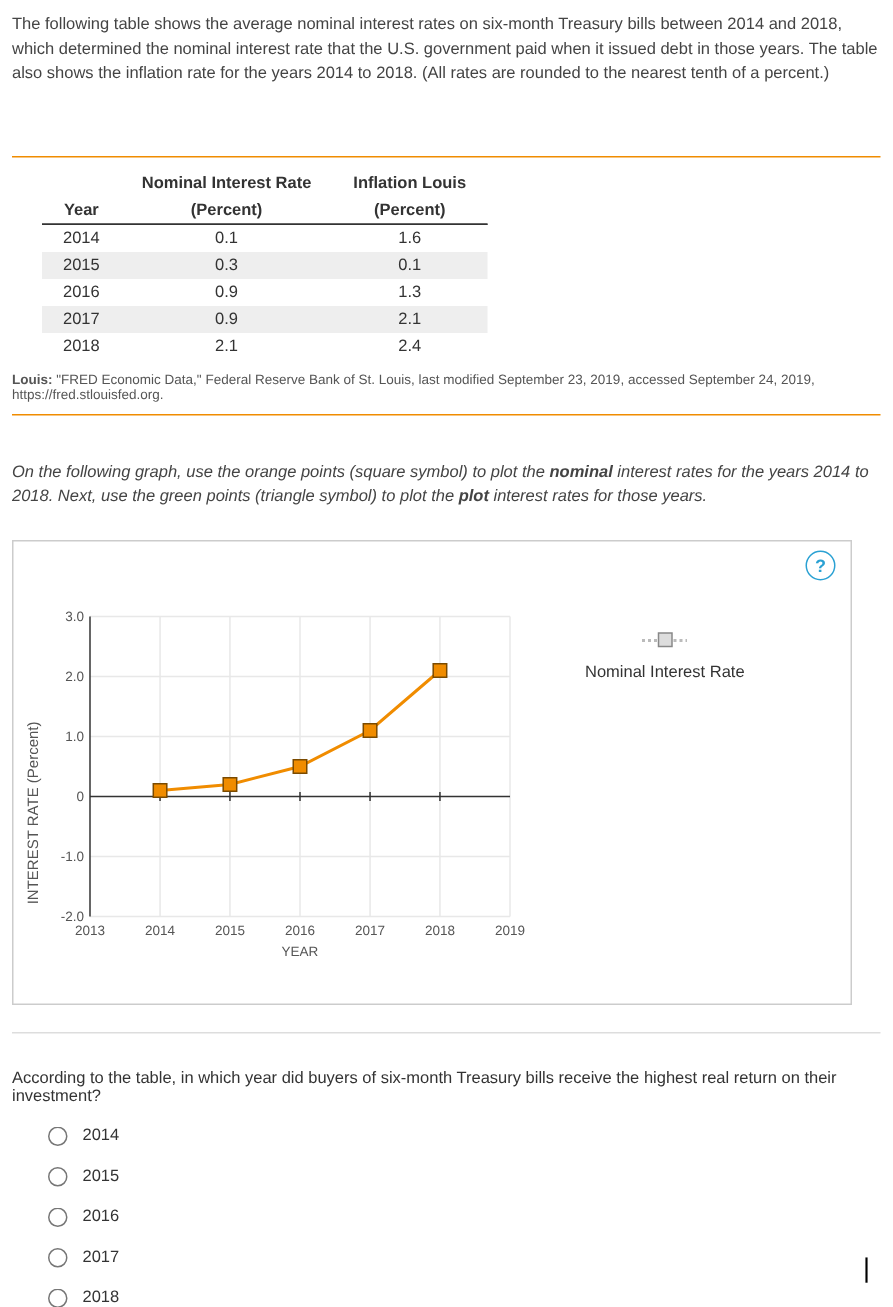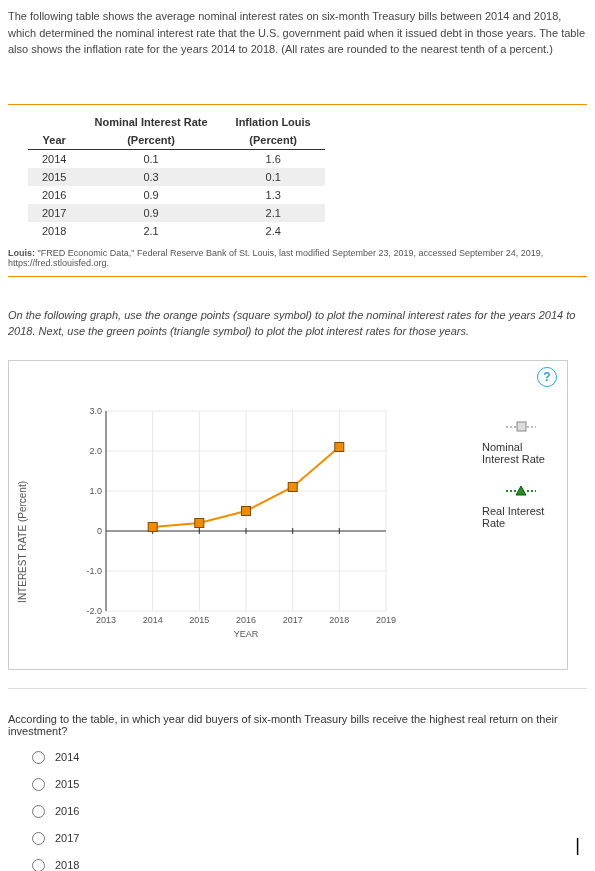--- a/index.html
+++ b/index.html
@@ -49,21 +49,21 @@
       color: #555;
       margin-top: 6px;
       margin-bottom: 4px;
     }
     .instructions {
       color: #444;
       line-height: 1.5;
       margin: 30px 0 20px 0;
       font-style: italic;
     }
-    .instructions b { font-style: italic; font-weight: normal; }
+    .instructions b { font-style: italic; font-weight: bold; }
     .chart-wrap {
       position: relative;
       border: 1px solid #ccc;
       padding: 10px 8px 4px 8px;
       margin-bottom: 8px;
       width: 560px;
       height: 310px;
     }
     .help-btn {
       position: absolute;
@@ -79,21 +79,20 @@
       display: flex;
       align-items: center;
       justify-content: center;
       cursor: pointer;
       background: #fff;
     }
     .chart-flex {
       display: flex;
       align-items: flex-start;
       margin-top: 30px;
-      gap: 46px;
     }
     .y-axis-label {
       writing-mode: vertical-rl;
       transform: rotate(180deg);
       font-size: 10px;
       color: #555;
       margin-right: 2px;
       align-self: center;
       padding-bottom: 30px;
     }
@@ -273,30 +272,20 @@
       <div class="legend-item">
         <span class="legend-symbol">
           <svg width="30" height="12">
               <line x1="0" y1="6" x2="10" y2="6" stroke="#bbb" stroke-width="2" stroke-dasharray="2,2"></line>
               <rect x="11" y="1" width="9" height="9" fill="#ddd" stroke="#888"></rect>
               <line x1="21" y1="6" x2="30" y2="6" stroke="#bbb" stroke-width="2" stroke-dasharray="2,2"></line>
             </svg>
         </span>
         <span>Nominal Interest Rate</span>
       </div>
-      <div class="legend-item">
-        <span class="legend-symbol">
-          <svg width="30" height="12">
-              <line x1="0" y1="6" x2="10" y2="6" stroke="#2a8a2a" stroke-width="2" stroke-dasharray="2,2"></line>
-              <polygon points="15,1 20,10 10,10" fill="#2a8a2a" stroke="#0a5a0a"></polygon>
-              <line x1="21" y1="6" x2="30" y2="6" stroke="#2a8a2a" stroke-width="2" stroke-dasharray="2,2"></line>
-            </svg>
-        </span>
-        <span>Real Interest Rate</span>
-      </div>
     </div>
   </div>
 </div>
 
 <hr class="chart-divider">
 
 <p class="question">According to the table, in which year did buyers of six-month Treasury bills receive the highest real return on their investment?</p>
 
 <div class="options">
   <div class="option-row">

